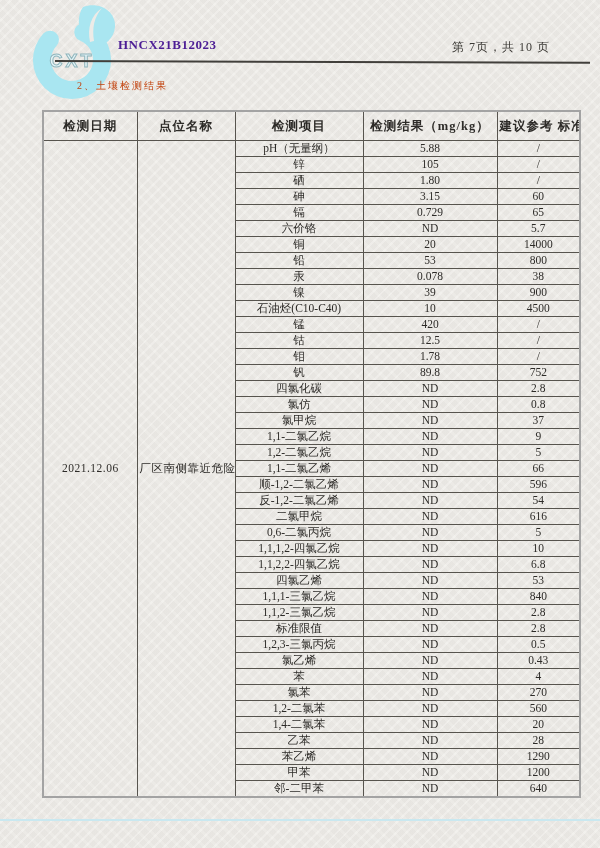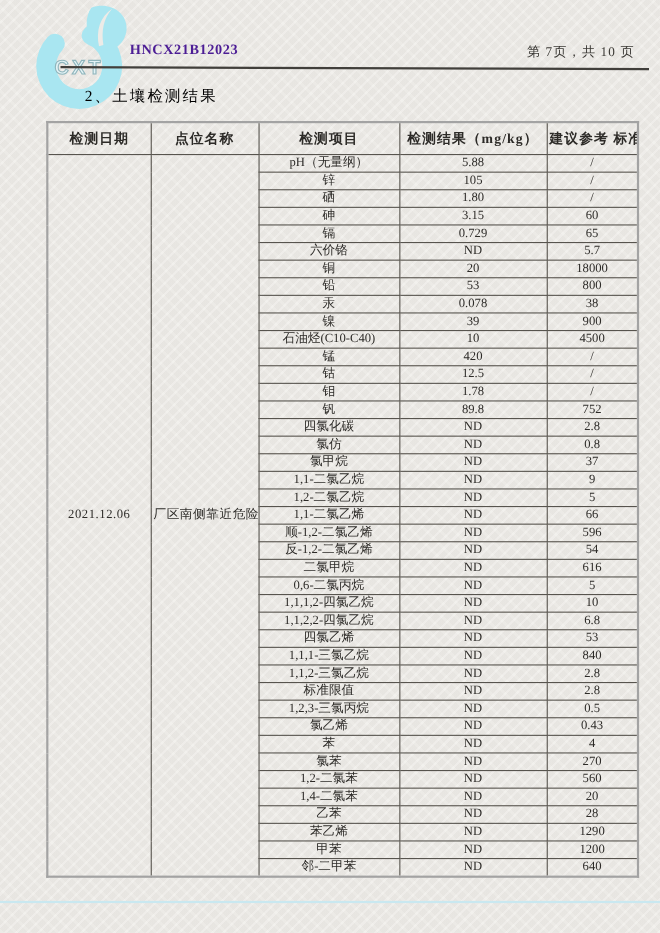--- a/index.html
+++ b/index.html
@@ -12,30 +12,30 @@
       repeating-linear-gradient(45deg, rgba(255,255,255,0.10) 0px, rgba(255,255,255,0.10) 3px, rgba(120,115,105,0.02) 3px, rgba(120,115,105,0.02) 9px);
     font-family:"Liberation Serif","DejaVu Serif",serif;
     color:#2d2b28;
   }
   .logo{position:absolute;left:26px;top:4px;width:96px;height:102px;}
   .doc-number{
     position:absolute;left:118px;top:37px;
     font-size:13px;font-weight:bold;letter-spacing:0.5px;color:#4c1d95;
   }
   .page-indicator{
-    position:absolute;left:479px;top:39px;
+    position:absolute;left:452px;top:39px;
     font-size:12px;letter-spacing:1px;color:#3a3834;
   }
   .header-rule{
     position:absolute;left:55px;top:60px;width:535px;height:2px;
     background:#413f3b;transform:rotate(0.2deg);transform-origin:left center;
   }
   .section-title{
     position:absolute;left:77px;top:79px;
-    font-size:14px;letter-spacing:2px;color:#000000;
+    font-size:10px;letter-spacing:2px;color:#c2410c;
   }
   table.results{
     position:absolute;left:42px;top:110px;
     width:537px;border-collapse:collapse;table-layout:fixed;
     border:2px solid #a3a3a3;
     background:transparent;
   }
   table.results th, table.results td{
     border:1px solid #57544e;
     padding:0 2px;
@@ -125,21 +125,21 @@
         <td>65</td>
       </tr>
       <tr>
         <td>六价铬</td>
         <td>ND</td>
         <td>5.7</td>
       </tr>
       <tr>
         <td>铜</td>
         <td>20</td>
-        <td>18000</td>
+        <td>14000</td>
       </tr>
       <tr>
         <td>铅</td>
         <td>53</td>
         <td>800</td>
       </tr>
       <tr>
         <td>汞</td>
         <td>0.078</td>
         <td>38</td>

